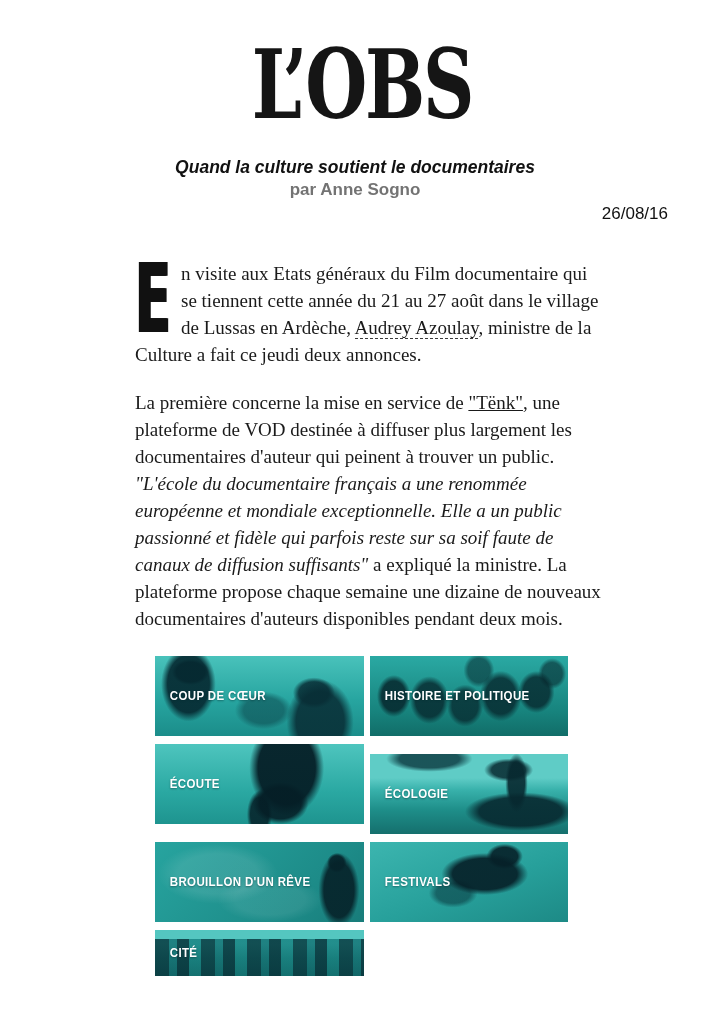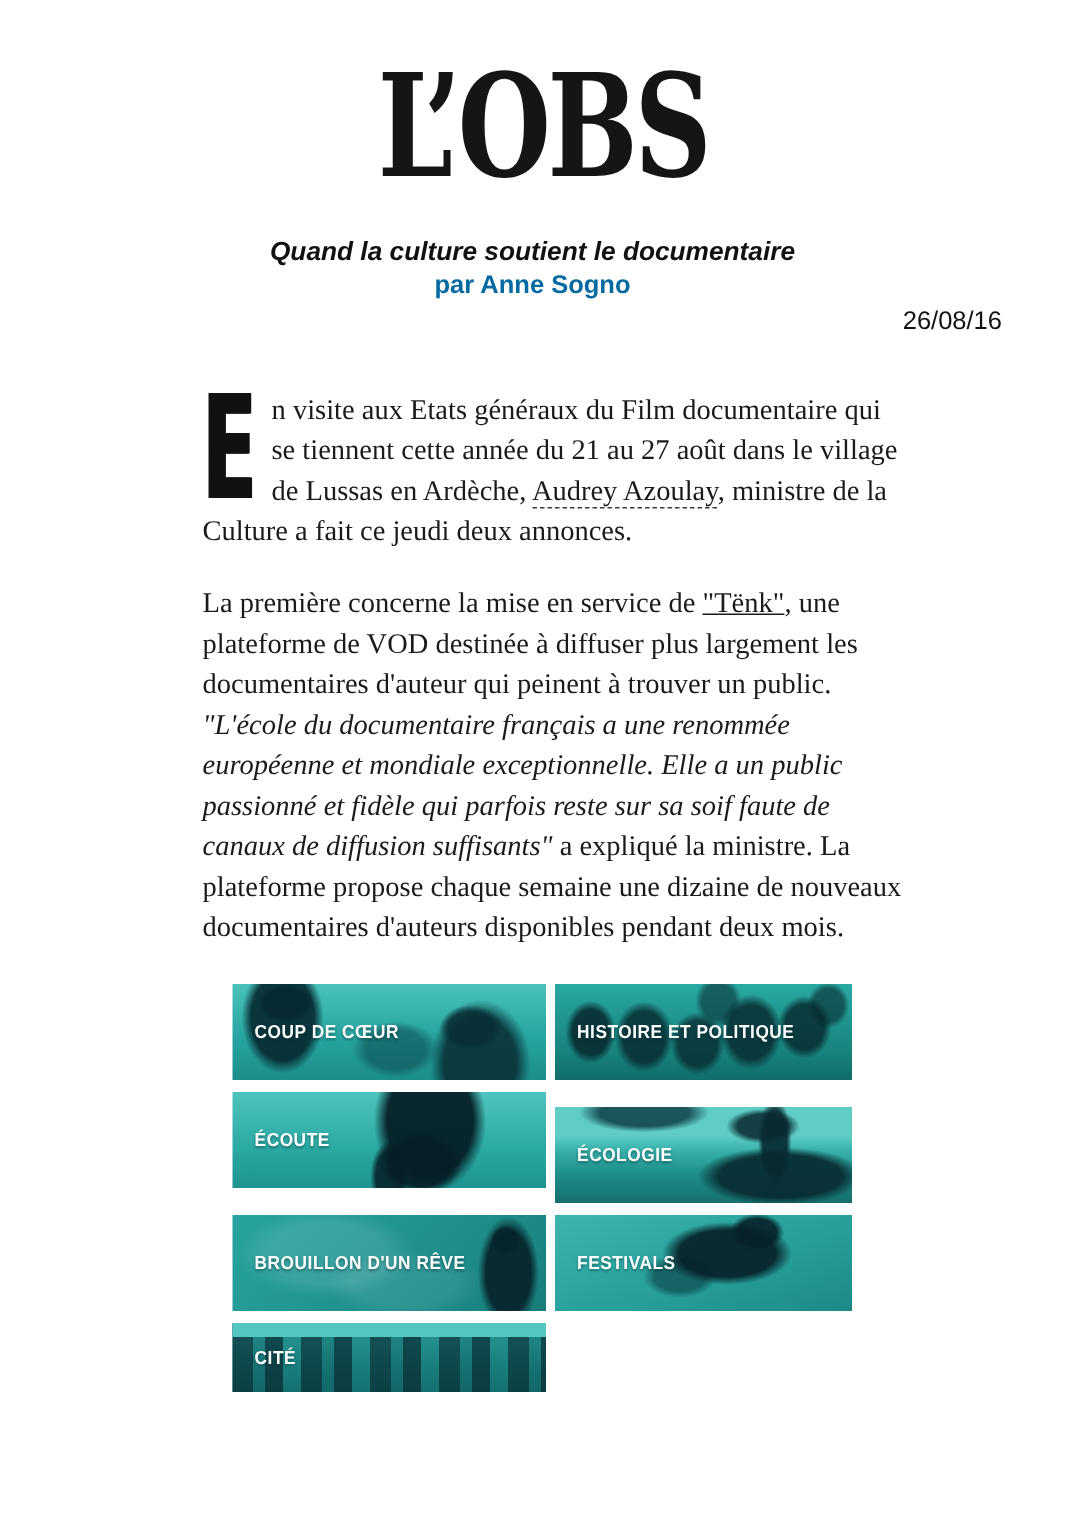--- a/index.html
+++ b/index.html
@@ -8,42 +8,42 @@
 
   
   .logo{margin-top:40px;text-align:center;font-family:"DejaVu Serif", serif;
         font-weight:bold;font-size:95px;line-height:90px;color:#151515;
         transform:scaleX(0.75);transform-origin:center top;letter-spacing:-3px;}
 
   
   .head-block{margin:26px 0 0 135px;width:440px;text-align:center;
               font-family:"Liberation Sans", sans-serif;font-weight:bold;}
   .title{font-style:italic;font-size:17.5px;line-height:22px;color:#111;}
-  .byline{font-size:17px;line-height:22px;margin-top:1px;color:#0369a1;}
+  .byline{font-size:17px;line-height:22px;margin-top:1px;color:#737373;}
   .date-row{text-align:right;padding-right:56px;margin-top:3px;
             font-family:"Liberation Sans", sans-serif;font-weight:normal;
             font-size:17px;color:#111;}
 
   
   .article{margin:36px 0 0 135px;width:466px;font-size:19px;line-height:27px;}
   .para{margin:0 0 21px 0;}
   .dropcap{float:left;font-family:"DejaVu Sans", sans-serif;font-weight:bold;
            font-size:96px;line-height:72px;height:76px;width:65px;color:#111;
            transform:scaleX(0.55);transform-origin:left top;
            text-shadow:1.6px 0 #111,-1.6px 0 #111;margin:3px -19px 0 0;}
   .seg-normal{}
   .seg-italic{font-style:italic;}
   a.seg-link_dashed{color:inherit;text-decoration:none;
                     border-bottom:1.5px dashed #3a3a3a;}
   a.seg-link_underline{color:inherit;text-decoration:underline;}
 
   
   .grid{margin:24px 0 0 155px;display:grid;grid-template-columns:209px 198px;
         column-gap:6px;row-gap:8px;}
-  .tile{height:64px;display:flex;align-items:center;cursor:pointer;}
+  .tile{height:80px;display:flex;align-items:center;cursor:pointer;}
   .tile:nth-child(7),.tile:nth-child(8){height:46px;}
   .tile-label{font-family:"Liberation Sans", sans-serif;font-weight:bold;
               font-size:12.5px;letter-spacing:.4px;color:#fff;
               padding-left:16px;white-space:nowrap;
               transform:scaleX(0.92);transform-origin:left center;
               text-shadow:0 1px 2px rgba(0,40,45,.45);}
 
   .tile-0{background:
     radial-gradient(38px 52px at 16% 35%, rgba(6,42,50,.92) 0 55%, rgba(6,42,50,0) 72%),
     radial-gradient(26px 18px at 17% 20%, rgba(4,30,36,.95) 0 55%, transparent 72%),
@@ -95,21 +95,21 @@
     repeating-linear-gradient(90deg, rgba(8,44,52,.72) 0 14px, rgba(16,90,96,.5) 14px 22px,
       rgba(8,44,52,.78) 22px 34px, rgba(20,110,112,.45) 34px 46px),
     linear-gradient(180deg,#2ea9a4 0 30%,#1d8e89 60%,#14726f);}
 </style>
 </head>
 <body>
 
 <div class="logo">L’OBS</div>
 
 <div class="head-block">
-  <div class="title">Quand la culture soutient le documentaire</div>
+  <div class="title">Quand la culture soutient le documentaires</div>
   <div class="byline">par Anne Sogno</div>
 </div>
 
 <div class="date-row">26/08/16</div>
 
 <div class="article">
     <p class="para"><span class="dropcap">E</span><span class="seg-normal">n visite aux Etats généraux du Film documentaire qui se tiennent cette année du 21 au 27 août dans le village de Lussas en Ardèche, </span><a href="#" class="seg-link_dashed">Audrey Azoulay</a><span class="seg-normal">, ministre de la Culture a fait ce jeudi deux annonces.</span></p>
     <p class="para"><span class="seg-normal">La première concerne la mise en service de </span><a href="#" class="seg-link_underline">"Tënk"</a><span class="seg-normal">, une plateforme de VOD destinée à diffuser plus largement les documentaires d'auteur qui peinent à trouver un public. </span><span class="seg-italic">"L'école du documentaire français a une renommée européenne et mondiale exceptionnelle. Elle a un public passionné et fidèle qui parfois reste sur sa soif faute de canaux de diffusion suffisants"</span><span class="seg-normal"> a expliqué la ministre. La plateforme propose chaque semaine une dizaine de nouveaux documentaires d'auteurs disponibles pendant deux mois.</span></p>
   </div>
 

